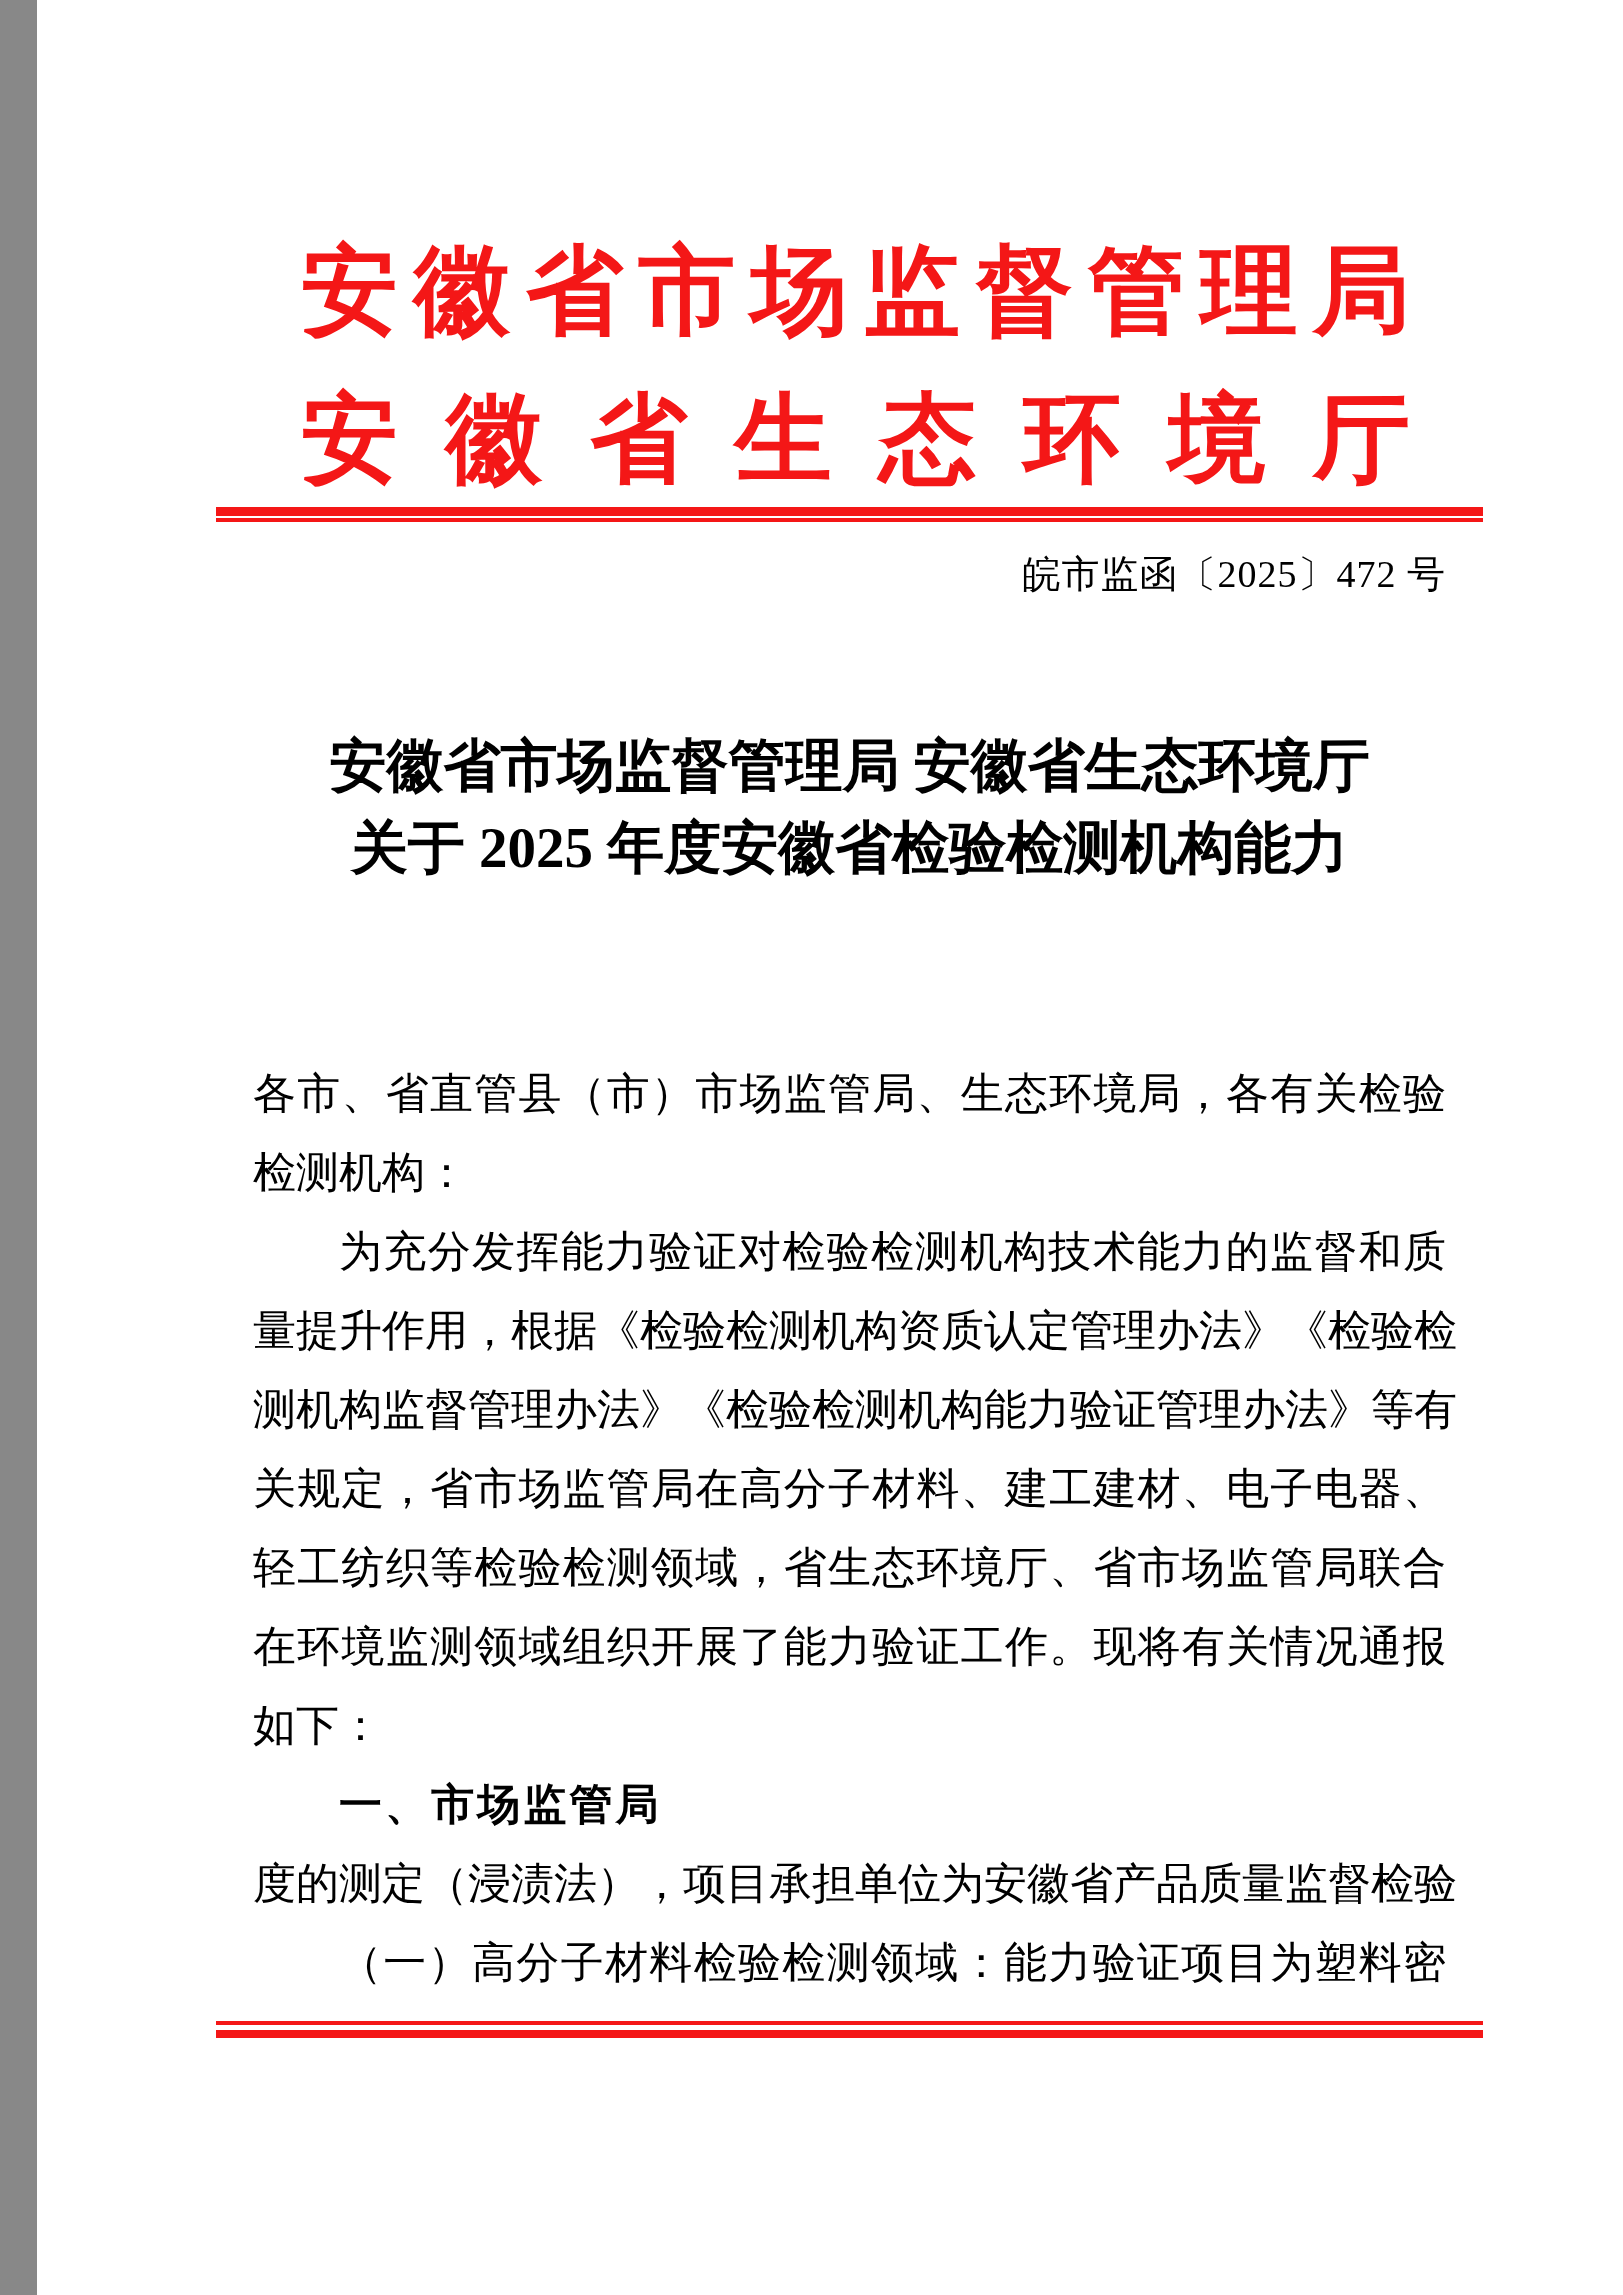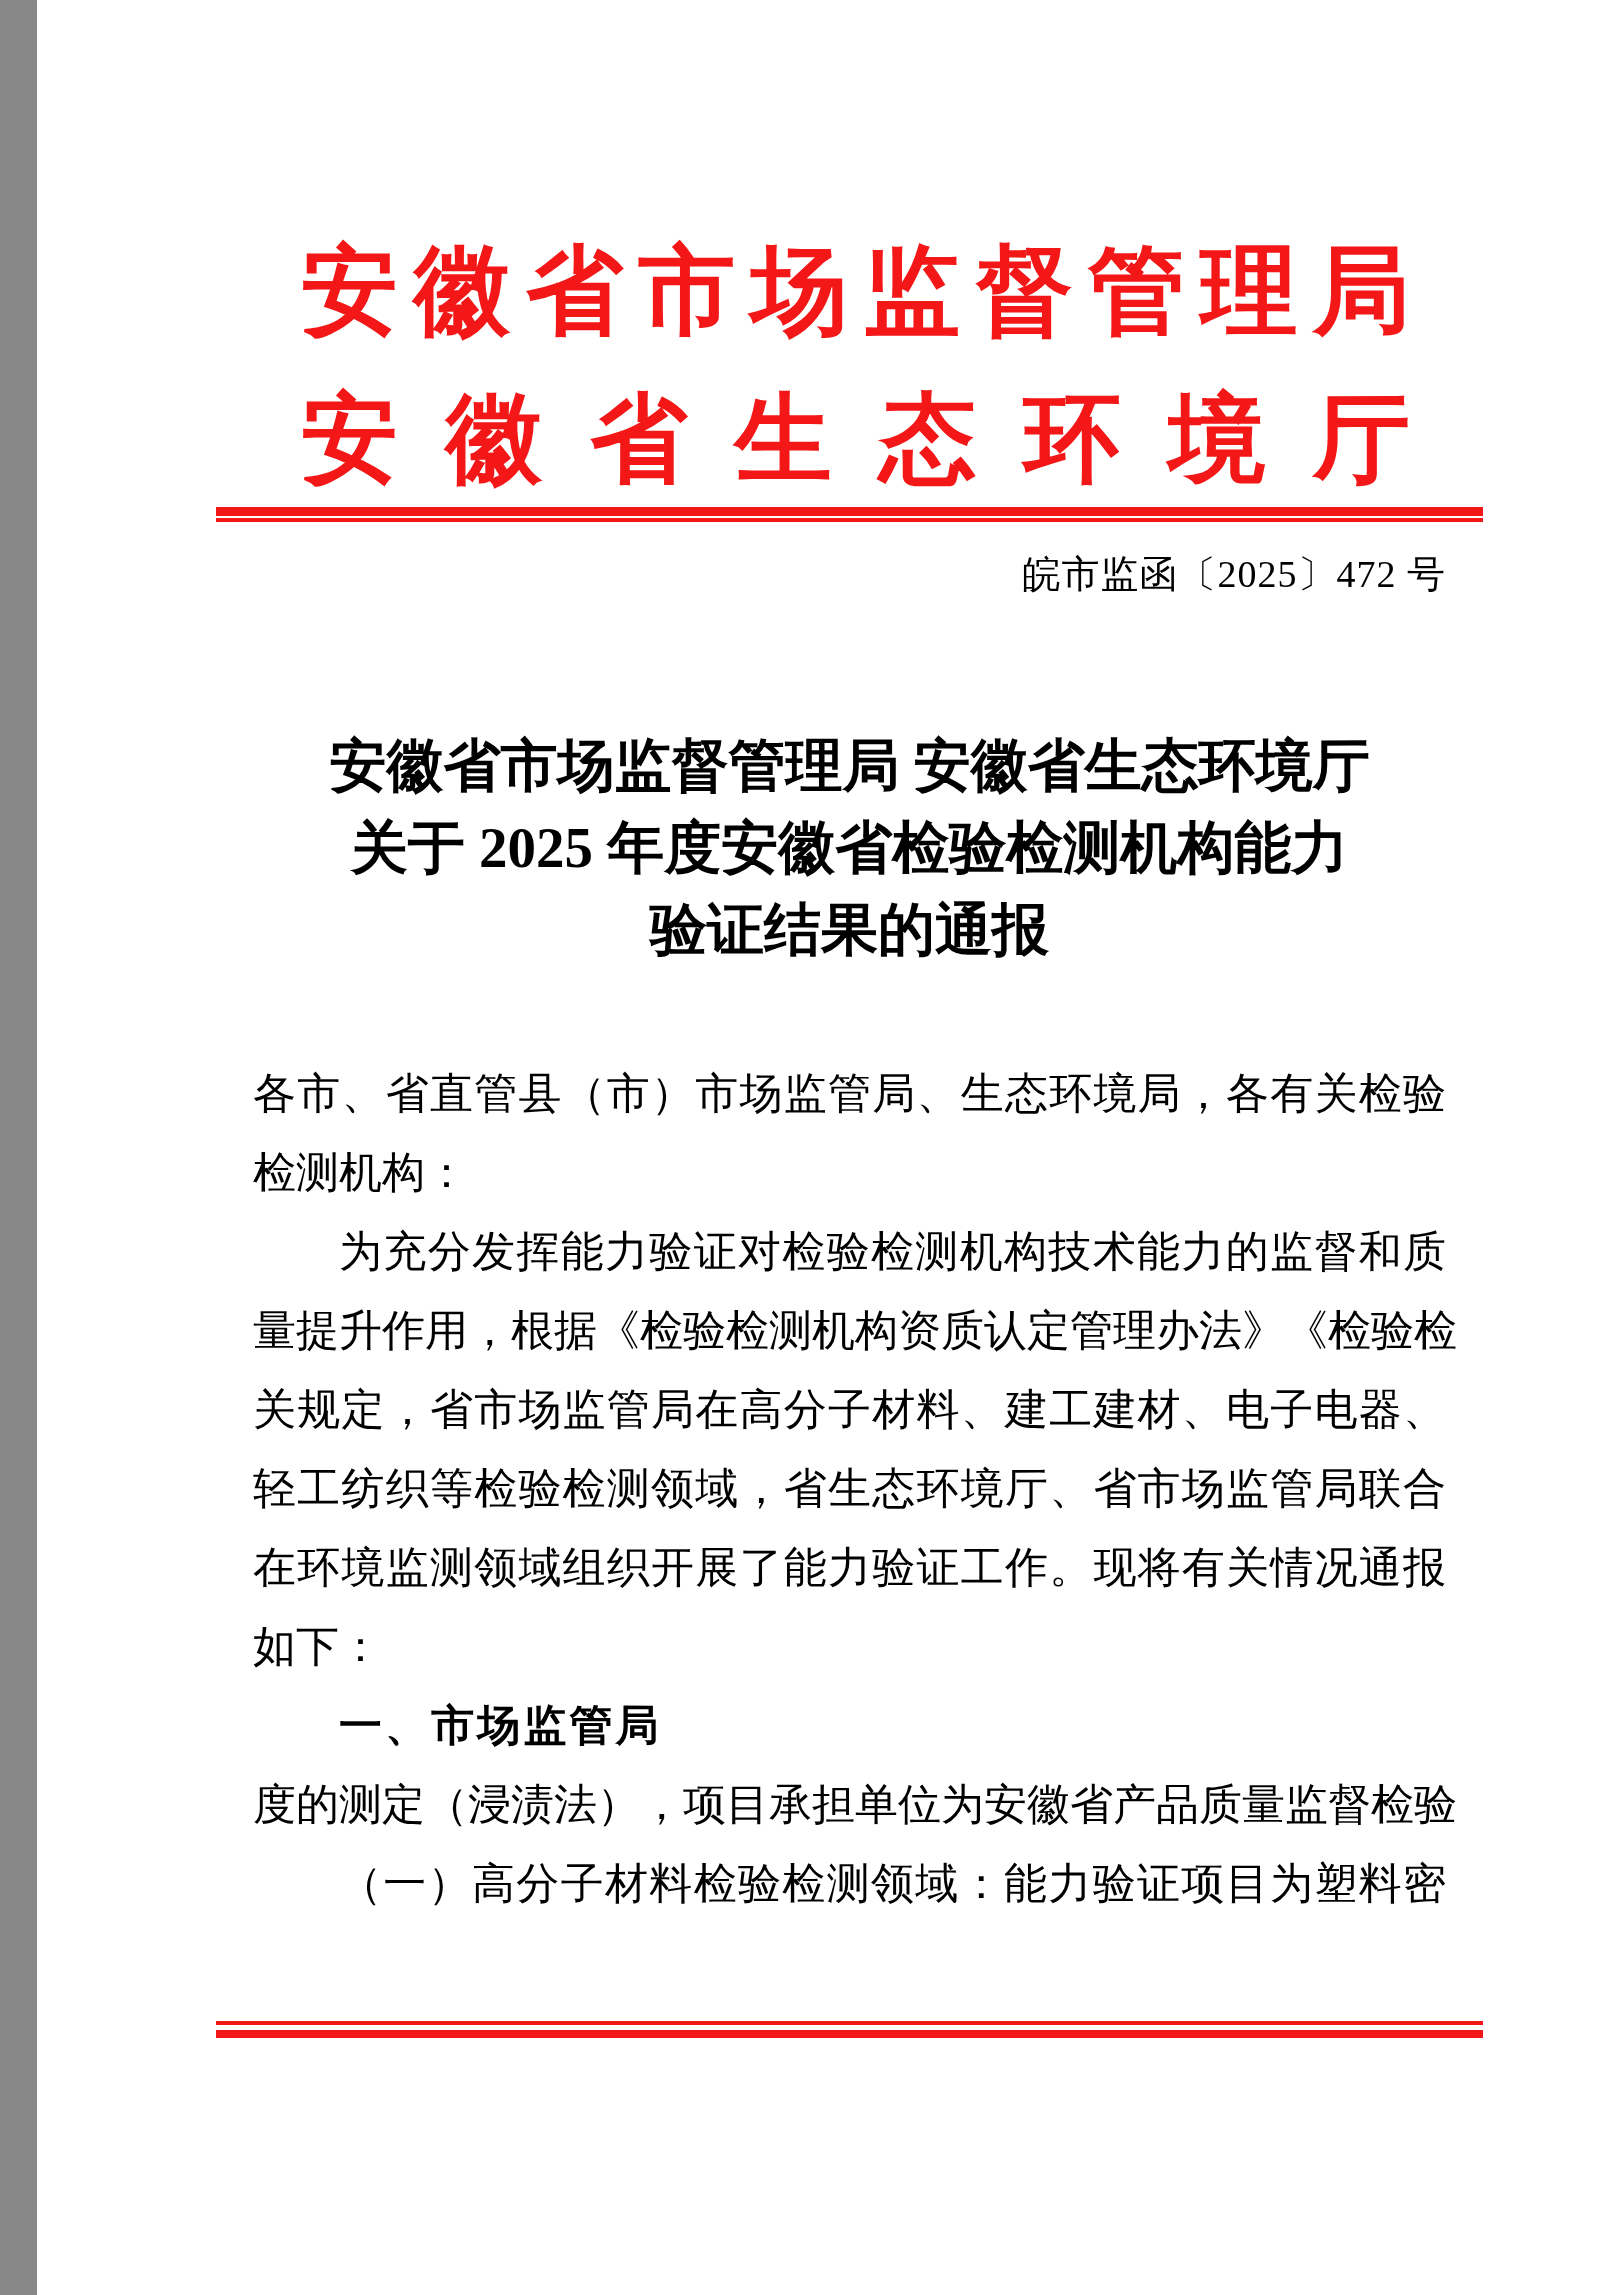--- a/index.html
+++ b/index.html
@@ -97,28 +97,28 @@
   <div class="org-line org-line-2">安徽省生态环境厅</div>
 
   <div class="rule rule-h-thick"></div>
   <div class="rule rule-h-thin"></div>
 
   <div class="doc-number">皖市监函〔2025〕472 号</div>
 
   <div class="doc-title">
     <div>安徽省市场监督管理局 安徽省生态环境厅</div>
     <div>关于 2025 年度安徽省检验检测机构能力</div>
-    <div>验证结果的通报</div>
   </div>
 
   <div class="body-text">
     <div class="b-line just">各市、省直管县（市）市场监管局、生态环境局，各有关检验</div>
     <div class="b-line">检测机构：</div>
     <div class="b-line just indent">为充分发挥能力验证对检验检测机构技术能力的监督和质</div>
     <div class="b-line just">量提升作用，根据《检验检测机构资质认定管理办法》《检验检</div>
+    <div class="b-line just">测机构监督管理办法》《检验检测机构能力验证管理办法》等有</div>
     <div class="b-line just">关规定，省市场监管局在高分子材料、建工建材、电子电器、</div>
     <div class="b-line just">轻工纺织等检验检测领域，省生态环境厅、省市场监管局联合</div>
     <div class="b-line just">在环境监测领域组织开展了能力验证工作。现将有关情况通报</div>
     <div class="b-line">如下：</div>
     <div class="b-line indent heading-hei">一、市场监管局</div>
     <div class="b-line just">度的测定（浸渍法），项目承担单位为安徽省产品质量监督检验</div>
     <div class="b-line just indent">（一）高分子材料检验检测领域：能力验证项目为塑料密</div>
   </div>
 
   <div class="rule rule-f-thin"></div>

